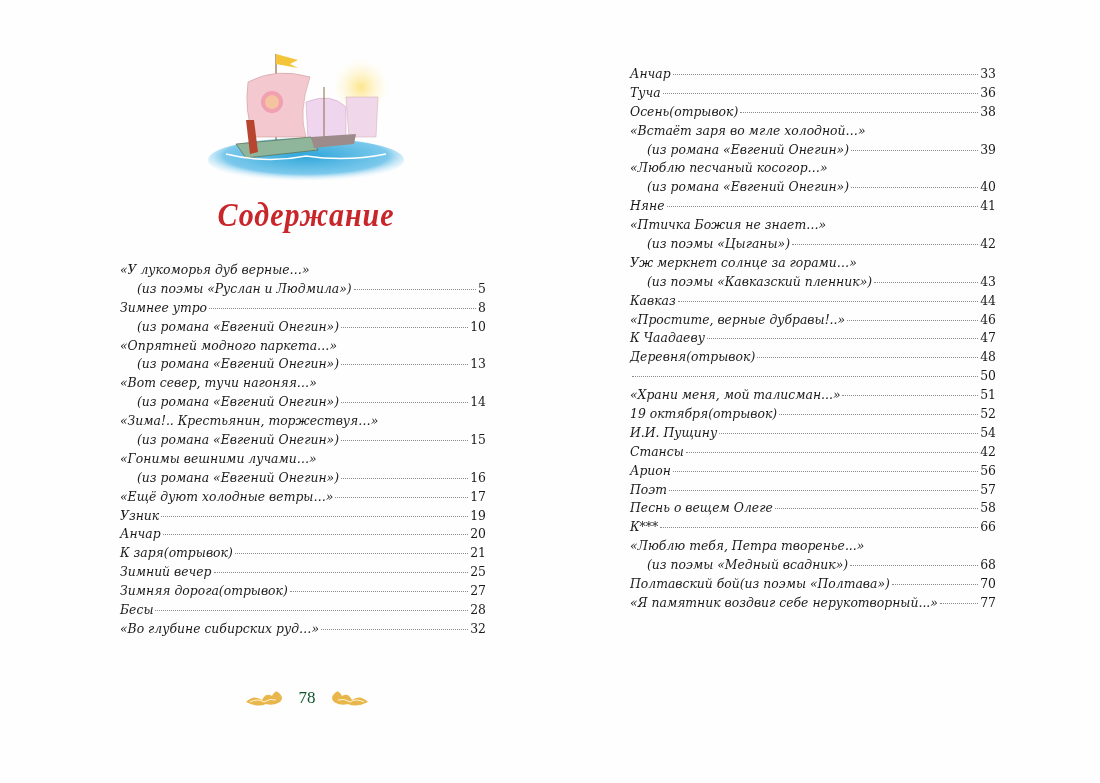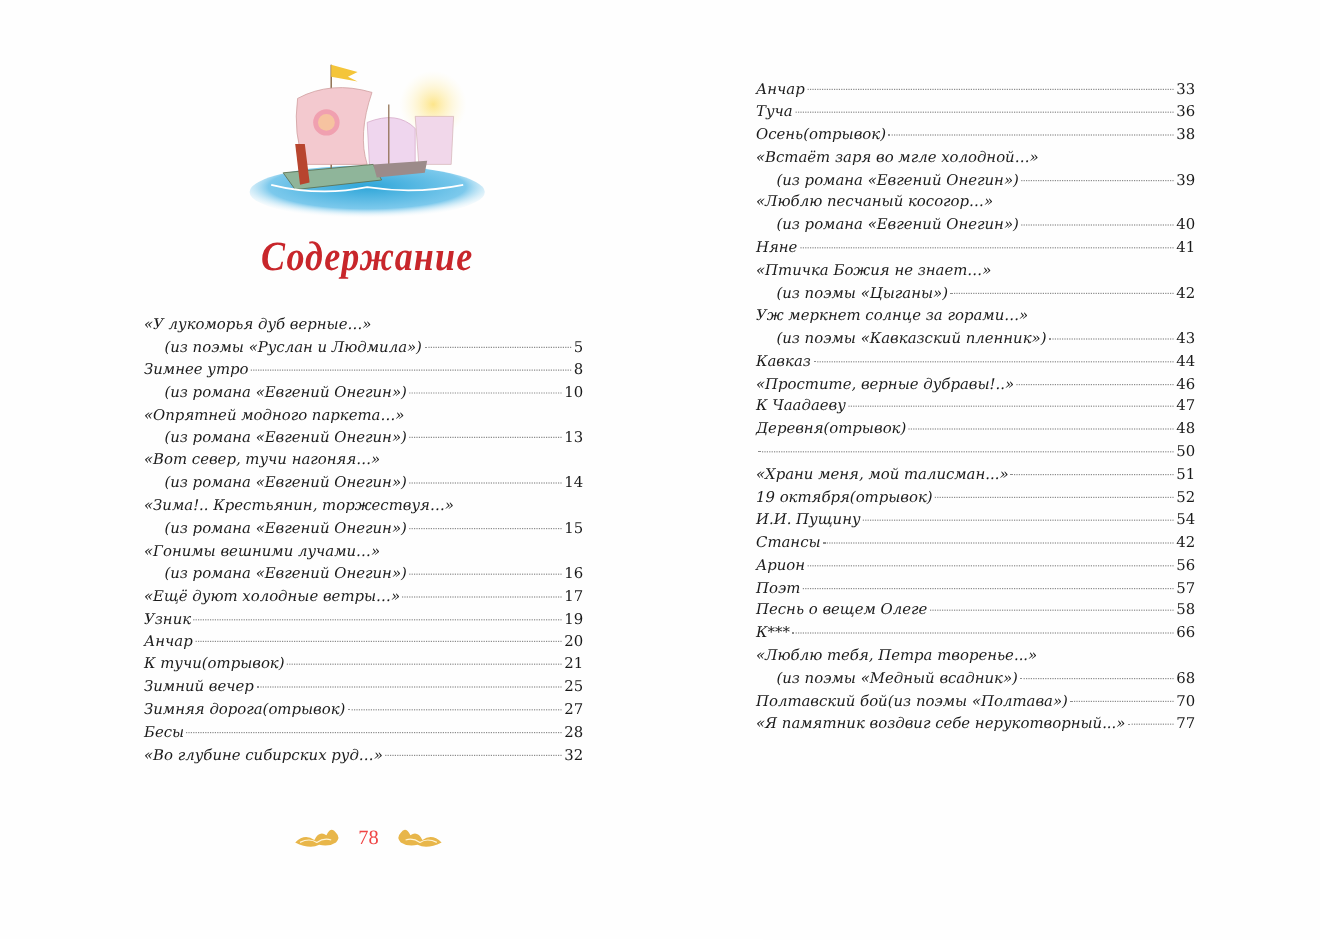--- a/index.html
+++ b/index.html
@@ -21,21 +21,21 @@
 
   .row { display: flex; align-items: baseline; height: 18.9px; white-space: nowrap; }
   .row .title { flex: 0 0 auto; font-style: italic; }
   .row .sub { font-style: italic; padding-left: 17px; }
   .row .leader { flex: 1 1 auto; border-bottom: 1px dotted #8a8a8a; margin: 0 2px; transform: translateY(-3px); min-width: 4px; }
   .row .pg { flex: 0 0 auto; text-align: left; }
   .row .it { font-style: italic; }
 
   .footer { position: absolute; left: 228px; top: 684px; width: 126px; height: 28px;
             display: flex; align-items: center; justify-content: space-between; }
-  .footer .num { color: #ef4444; font-size: 17px; font-family: "Liberation Serif", serif; }
+  .footer .num { color: #14532d; font-size: 17px; font-family: "Liberation Serif", serif; }
   .ornament { width: 42px; height: 24px; }
 </style>
 </head>
 <body>
 
 <div class="spread">
 
   <div class="page page-left">
     <svg class="illustration" viewBox="0 0 200 140">
       <defs>
@@ -127,21 +127,21 @@
           <span class="title">Узник</span>
           <span class="leader"></span>
           <span class="pg">19</span>
         </div>
         <div class="row">
           <span class="title">Анчар</span>
           <span class="leader"></span>
           <span class="pg">20</span>
         </div>
         <div class="row">
-          <span class="title">К тучи </span>
+          <span class="title">К заря </span>
           <span class="it">(отрывок)</span>
           <span class="leader"></span>
           <span class="pg">21</span>
         </div>
         <div class="row">
           <span class="title">Зимний вечер</span>
           <span class="leader"></span>
           <span class="pg">25</span>
         </div>
         <div class="row">

